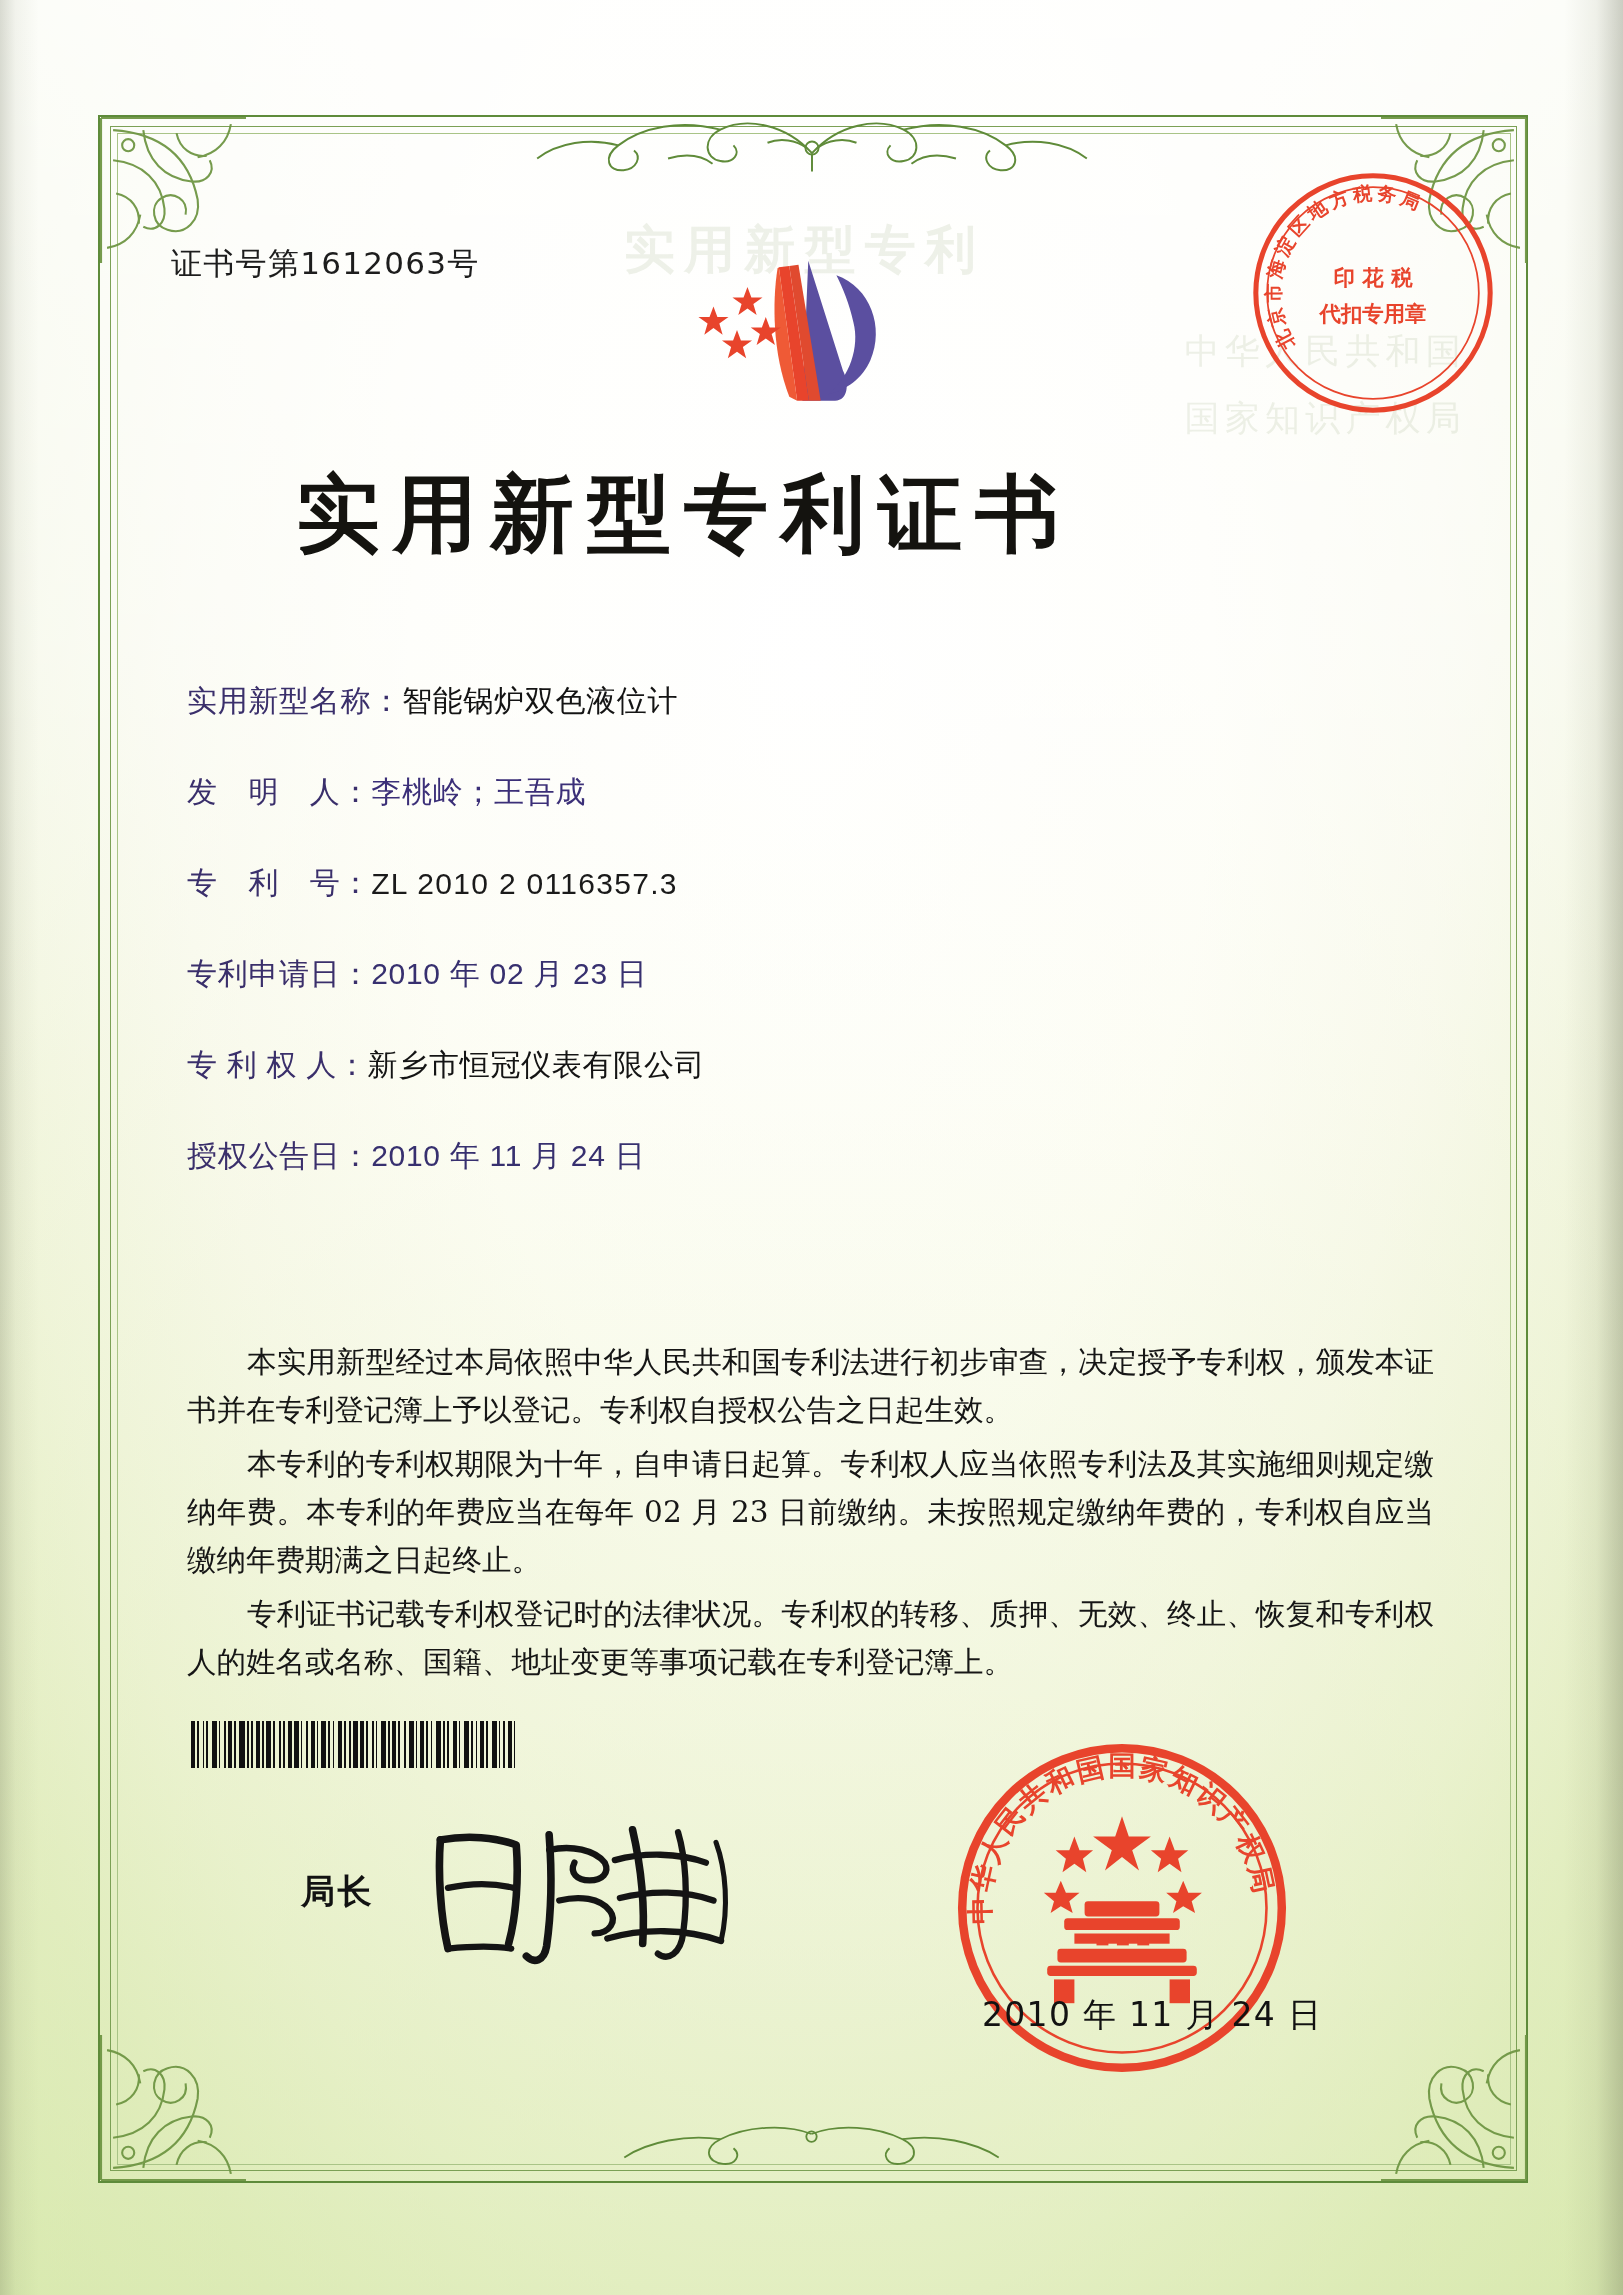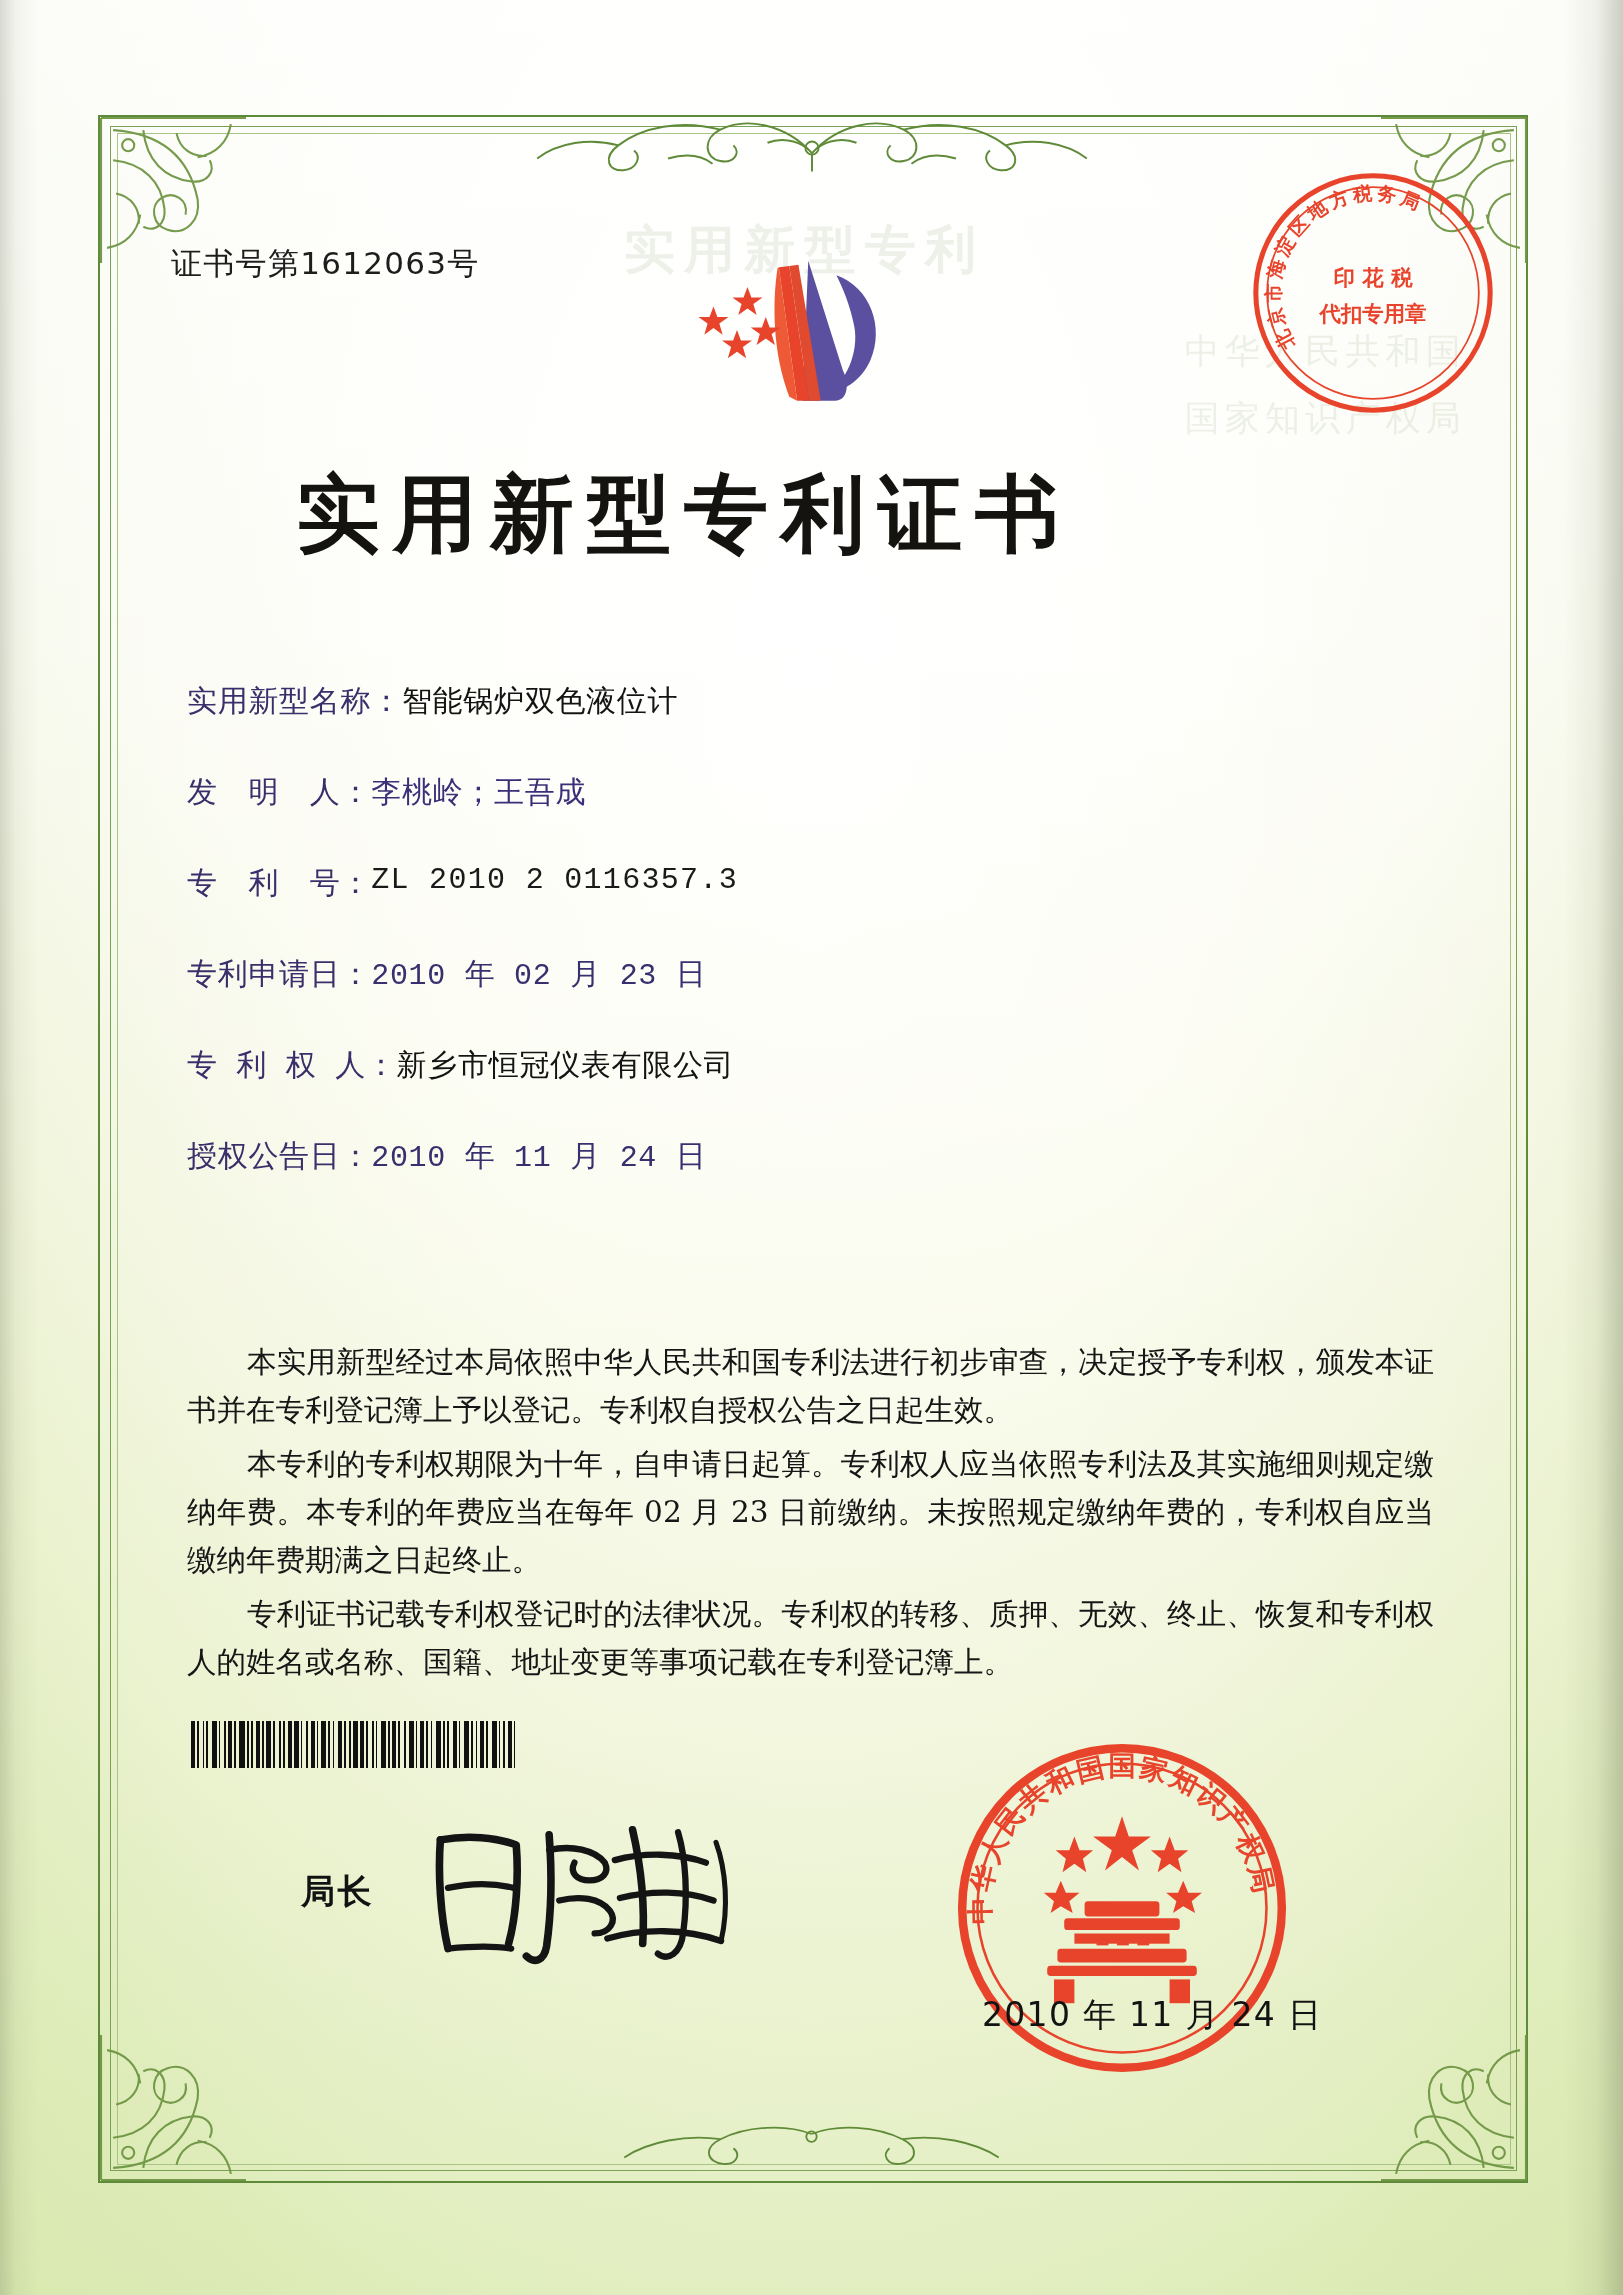--- a/index.html
+++ b/index.html
@@ -164,25 +164,25 @@
 
   
   .fields {
     position: absolute;
     left: 187px;
     top: 681px;
     width: 1244px;
   }
   .field-row {
     display: flex;
-    align-items: flex-start;
+    align-items: center;
     margin-bottom: 50px;
     font-size: 30px;
     color: #141414;
-    font-family: Liberation Mono, monospace;
+    font-family: Liberation Sans, sans-serif;
   }
   .field-label {
     color: #3a2f6b;
     white-space: pre;
     letter-spacing: 0.7px;
   }
   .field-value {
     color: #141414;
     letter-spacing: 0.7px;
   }

